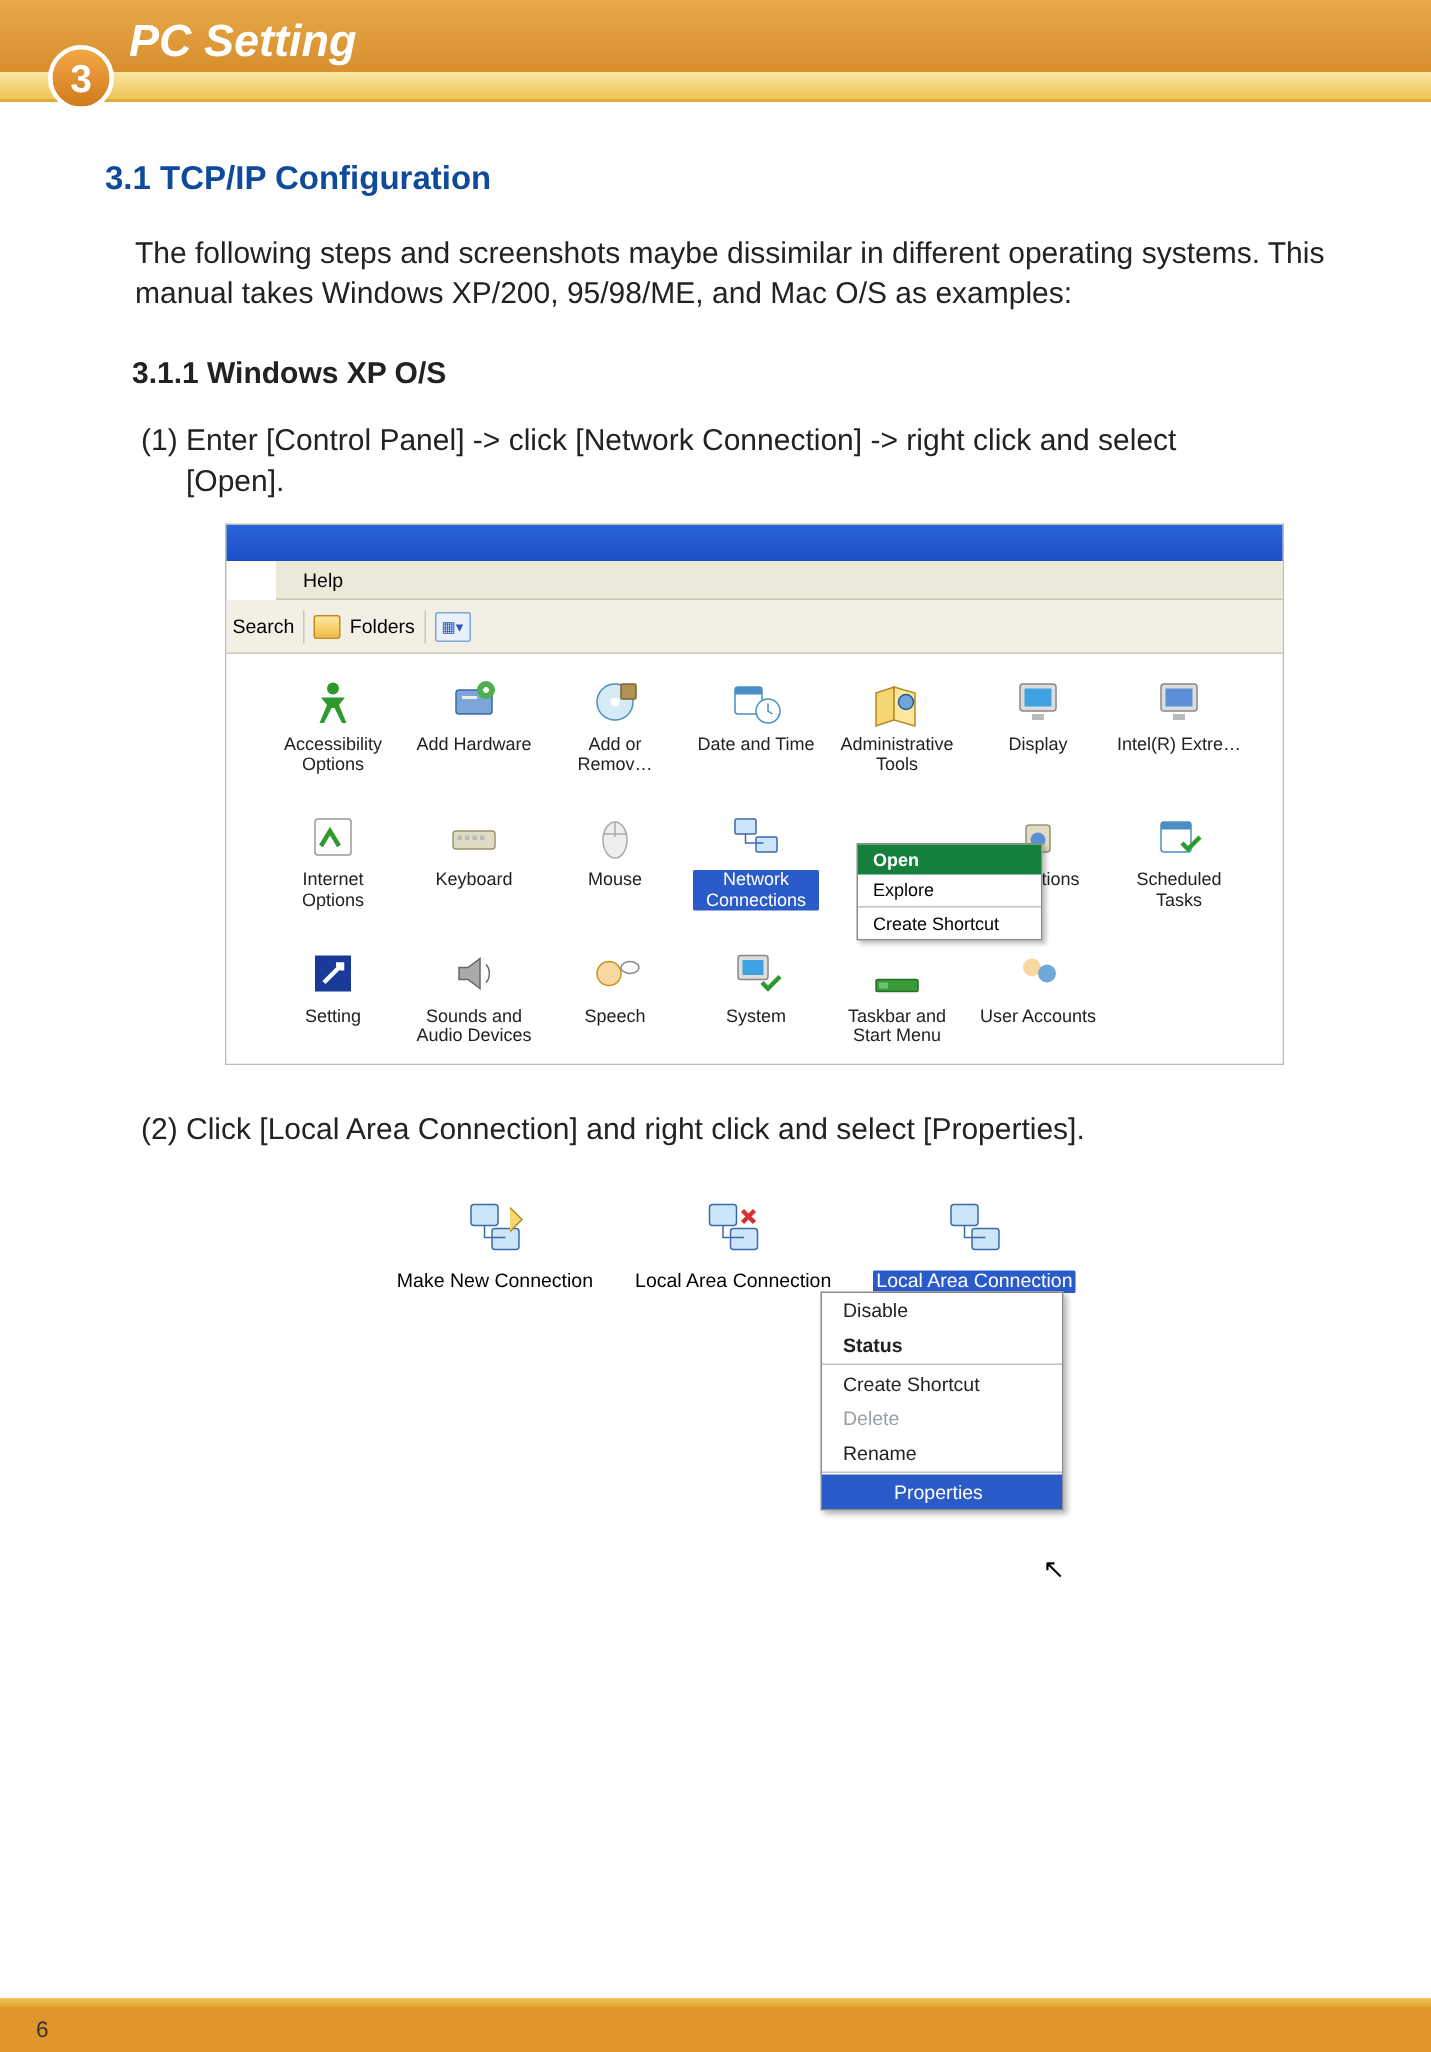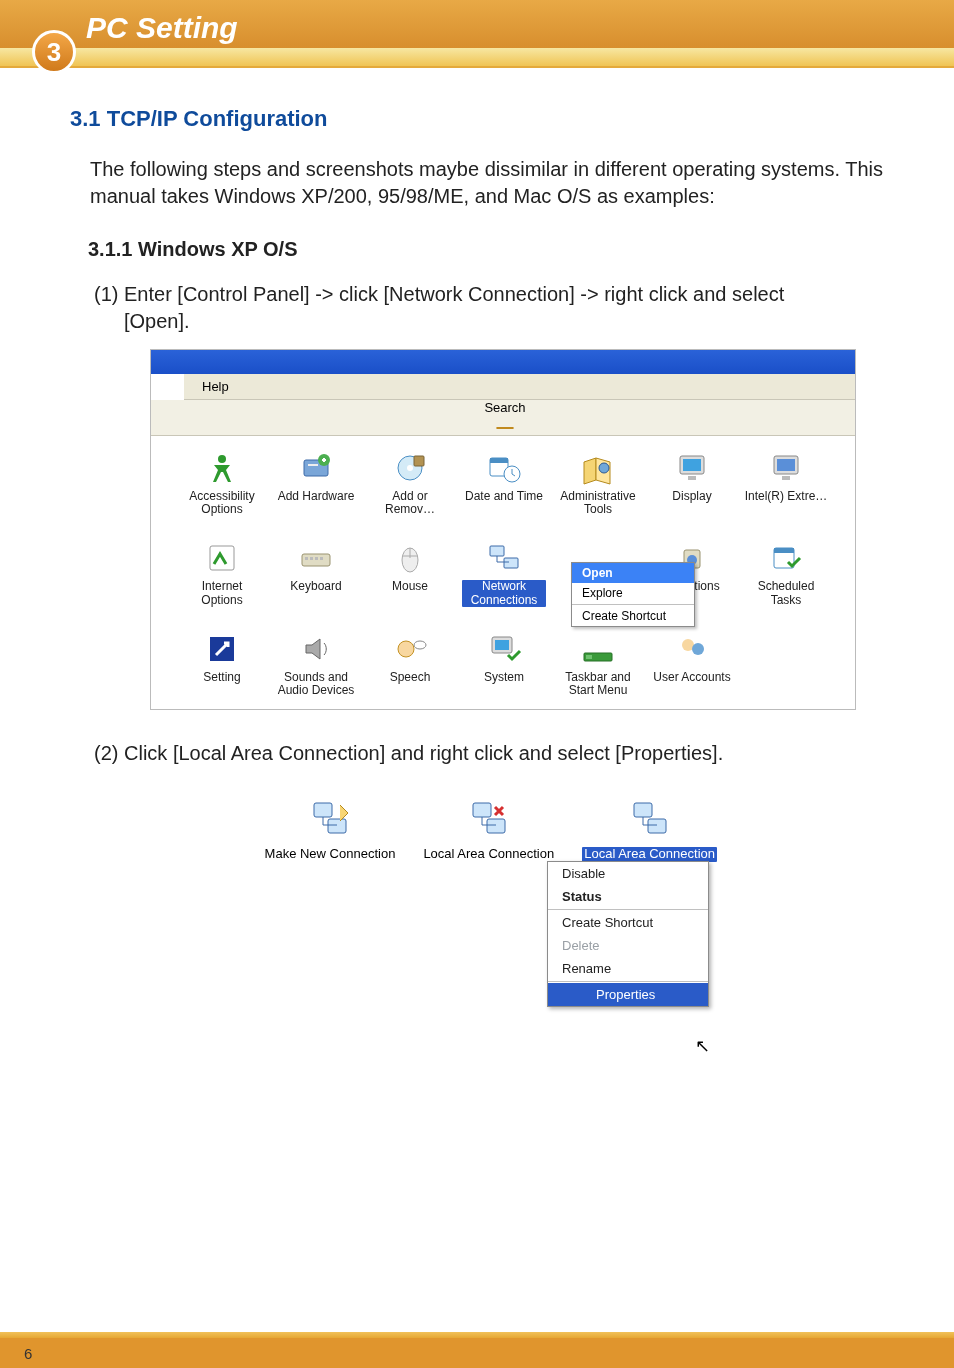--- a/index.html
+++ b/index.html
@@ -11,34 +11,34 @@
   .header-swoosh { position: absolute; left: 0; right: 0; top: 48px; height: 20px; background: linear-gradient(#f7e7a2, #f0c454); border-bottom: 2px solid #e4a93b; }
   .content { padding: 40px 60px 10px 70px; }
   .h31 { color: #0f4b9b; font-size: 22px; font-weight: bold; margin: 10px 0 24px 0; }
   .intro { font-size: 20px; color: #222; line-height: 1.35; margin: 0 0 28px 20px; }
   .h311 { font-size: 20px; font-weight: bold; color: #222; margin-bottom: 20px; margin-left: 18px; }
   .step { font-size: 20px; color: #222; line-height: 1.35; margin-left: 24px; margin-bottom: 14px; }
   .step .indent { display: block; margin-left: 30px; }
   .shot1 { margin: 12px 0 30px 80px; width: 706px; border: 1px solid #bbb; background: #fff; }
   .shot1-title { height: 24px; background: linear-gradient(#2a62d8,#1a4fc8); }
   .shot1-menu { height: 26px; background: #ece9d8; border-bottom: 1px solid #c9c6b7; display: flex; align-items: center; padding-left: 18px; font-size: 13px; margin-left: 33px; }
-  .shot1-toolbar { height: 36px; background: #f2f0e4; border-bottom: 1px solid #c9c6b7; display: flex; align-items: center; padding-left: 4px; font-size: 13px; gap: 6px; flex-direction: column; }
+  .shot1-toolbar { height: 36px; background: #f2f0e4; border-bottom: 1px solid #c9c6b7; display: flex; align-items: center; padding-left: 4px; font-size: 13px; gap: 6px; }
   .tb-sep { border-left: 1px solid #c9c6b7; height: 22px; }
   .tb-ico-fold { width: 18px; height: 16px; background: linear-gradient(#ffe69e,#f0bb45); border: 1px solid #c18a1d; border-radius: 2px; display: inline-block; }
   .tb-views { width: 24px; height: 20px; border: 1px solid #7ea5d9; background: #eaf1fb; border-radius: 2px; display: flex; align-items: center; justify-content: center; font-size: 10px; color: #2a5bb4; }
   .icons-area { position: relative; background: #fff; padding: 14px 6px 12px 24px; }
   .icon-grid { display: grid; grid-template-columns: repeat(7, 94px); row-gap: 24px; column-gap: 0; }
   .cp-item { display: flex; flex-direction: column; align-items: center; font-size: 12px; text-align: center; color: #222; }
   .cp-icon { width: 36px; height: 36px; margin-bottom: 4px; display: flex; align-items: center; justify-content: center; }
   .cp-icon svg { width: 36px; height: 36px; }
   .cp-label { line-height: 1.1; max-width: 84px; }
   .sel-label { background: #2a5bc8; color: #fff; padding: 0 2px; border-radius: 1px; }
   .ctx1 { position: absolute; left: 420px; top: 126px; width: 124px; background: #fff; border: 1px solid #8b8b8b; box-shadow: 2px 2px 3px rgba(0,0,0,.25); font-size: 12px; }
   .ctx1 .mi { padding: 3px 10px; }
-  .ctx1 .mi.sel { background: #3b82f6; color: #fff; font-weight: bold; }
+  .ctx1 .mi.sel { background: #15803d; color: #fff; font-weight: bold; }
   .ctx1 .sep { border-top: 1px solid #c0c0c0; margin: 1px 0; }
   .shot2 { margin: 30px auto 10px auto; width: 470px; position: relative; }
   .nc-grid { display: flex; gap: 28px; justify-content: flex-end; }
   .nc-item { display: flex; flex-direction: column; align-items: center; font-size: 13px; text-align: center; }
   .nc-icon { width: 44px; height: 44px; margin-bottom: 6px; display:flex; align-items:center; justify-content:center; }
   .nc-icon svg { width: 44px; height: 44px; }
   .nc-label { line-height: 1.15; }
   .nc-label.sel { background: #2a5bc8; color: #fff; padding: 0 2px; border-radius: 1px; }
   .ctx2 { position: absolute; left: 300px; top: 64px; width: 162px; background: #fff; border: 1px solid #8b8b8b; box-shadow: 2px 2px 4px rgba(0,0,0,.3); font-size: 13px; }
   .ctx2 .mi { padding: 4px 14px; color: #222; }

